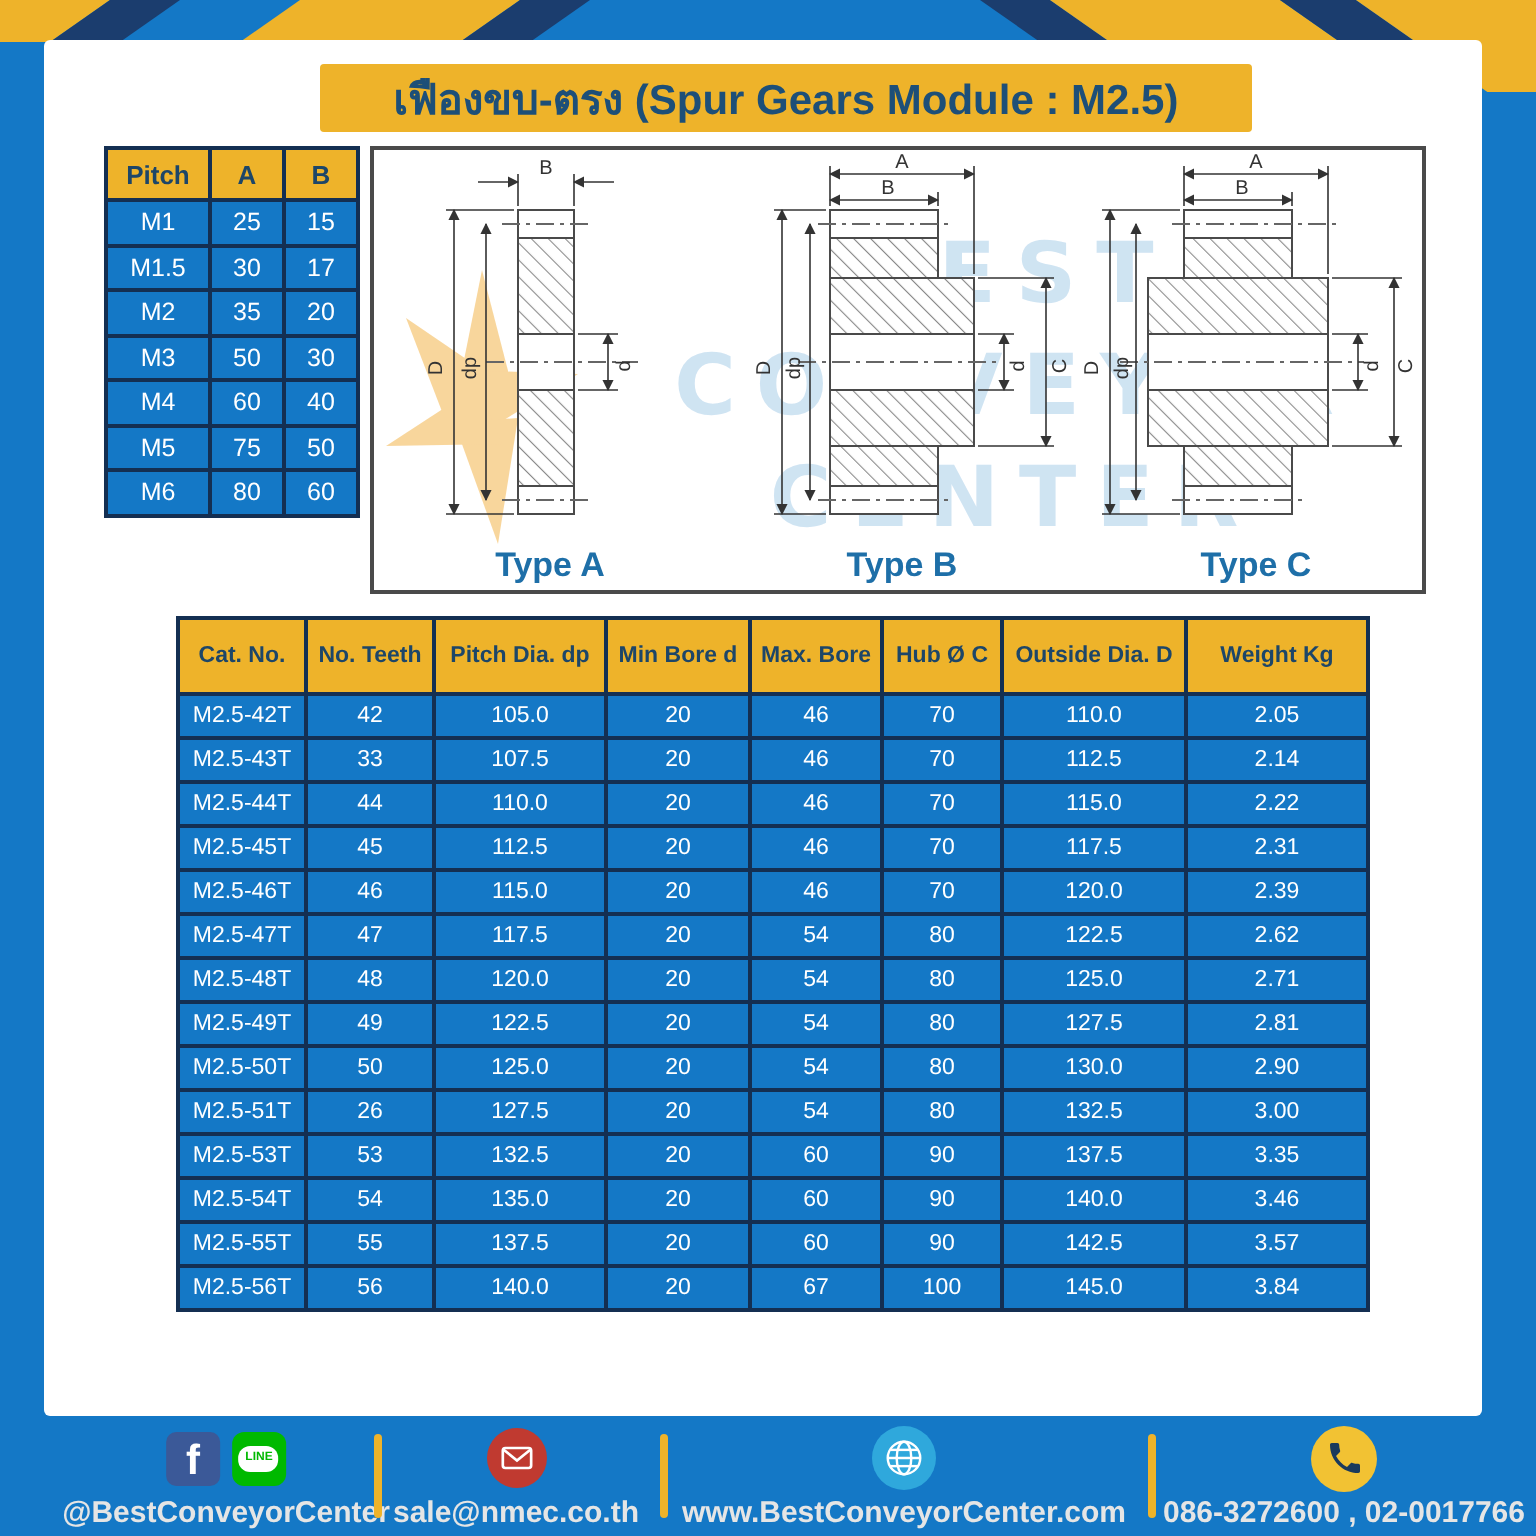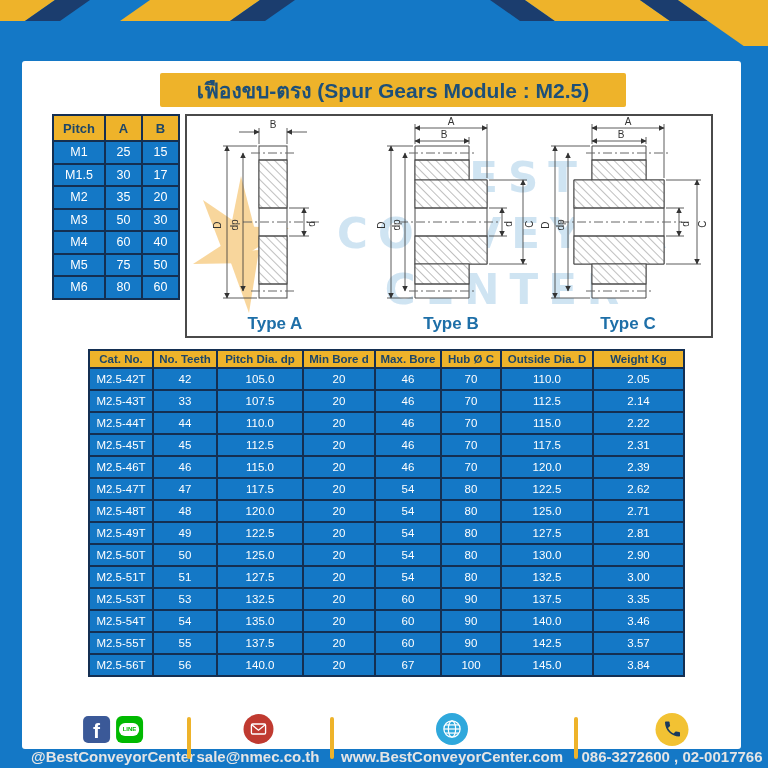--- a/index.html
+++ b/index.html
@@ -11,42 +11,42 @@
   html,body{width:768px;height:768px;overflow:hidden;}
   body{background:var(--blue);font-family:"Liberation Sans","DejaVu Sans",sans-serif;position:relative;}
 
   .stripes{position:absolute;inset:0;z-index:0;overflow:hidden;}
   .stripe{position:absolute;top:0;height:21px;transform-origin:0 0;}
   .sL{transform:skewX(-55deg);}
   .sR{transform:skewX(55deg);}
   .yel{background:var(--yellow);}
   .nav{background:#1B3D6E;}
 
-  .panel{position:absolute;left:22px;top:20px;width:719px;height:688px;background:#fff;border-radius:3px;z-index:2;margin-top:41px;}
+  .panel{position:absolute;left:22px;top:20px;width:719px;height:688px;background:#fff;border-radius:3px;z-index:2;}
 
   .title-box{position:absolute;left:138px;top:12px;width:466px;height:34px;background:var(--yellow);
     color:#1D4F78;font-weight:bold;font-size:21px;display:flex;align-items:center;justify-content:center;border-radius:2px;}
 
   table{border-collapse:collapse;table-layout:fixed;}
   .pitch-table{position:absolute;left:30px;top:53px;width:126px;}
   .pitch-table th,.pitch-table td{border:2px solid var(--cell-border);text-align:center;vertical-align:middle;}
   .pitch-table th{background:var(--yellow);color:var(--header-text);font-size:13px;height:26px;}
   .pitch-table td{background:var(--blue);color:#fff;font-size:12.5px;height:22.5px;}
 
   .drawings-box{position:absolute;left:163px;top:53px;width:528px;height:224px;border:2px solid #4A4A4A;background:#fff;overflow:hidden;}
   .wm-text{position:absolute;left:120px;top:34px;width:400px;text-align:center;z-index:1;
     color:var(--wm-blue);opacity:.55;font-weight:bold;font-size:42px;letter-spacing:10px;line-height:56px;font-family:"DejaVu Sans",sans-serif;}
   .wm-logo{position:absolute;left:2px;top:52px;z-index:1;opacity:.5;}
   .drawings-svg{position:absolute;left:0;top:0;z-index:2;}
   .dimtxt{font-size:10px;fill:#333;font-family:"Liberation Sans",sans-serif;}
   .typetxt{font-size:17px;font-weight:bold;fill:var(--type-label);font-family:"Liberation Sans",sans-serif;}
 
   .spec-table{position:absolute;left:66px;top:288px;width:595px;}
   .spec-table th,.spec-table td{border:2px solid var(--cell-border);text-align:center;vertical-align:middle;overflow:hidden;}
-  .spec-table th{background:var(--yellow);color:var(--header-text);font-size:11.5px;height:18px;}
+  .spec-table th{background:var(--yellow);color:var(--header-text);font-size:11.5px;height:38px;}
   .spec-table td{background:var(--blue);color:#fff;font-size:11.5px;height:22px;}
 
   .footer{position:absolute;left:0;top:708px;width:768px;height:60px;z-index:3;}
   .fgroup{position:absolute;top:5px;transform:translateX(-50%);display:flex;flex-direction:column;align-items:center;gap:3px;}
   .flabel{color:#e5e5e5;font-weight:bold;font-size:15px;white-space:nowrap;}
   .fdiv{position:absolute;top:9px;width:4px;height:42px;background:var(--yellow);border-radius:2px;}
   .iconrow{display:flex;gap:6px;align-items:center;height:32px;}
   .fb-icon{width:27px;height:27px;background:#3B5998;border-radius:5px;color:#fff;font-weight:bold;font-size:21px;
     display:flex;align-items:flex-end;justify-content:center;line-height:25px;}
   .line-icon{width:27px;height:27px;background:#00B900;border-radius:6px;display:flex;align-items:center;justify-content:center;}
@@ -382,21 +382,21 @@
           <td>50</td>
           <td>125.0</td>
           <td>20</td>
           <td>54</td>
           <td>80</td>
           <td>130.0</td>
           <td>2.90</td>
         </tr>
         <tr>
           <td>M2.5-51T</td>
-          <td>51</td>
+          <td>26</td>
           <td>127.5</td>
           <td>20</td>
           <td>54</td>
           <td>80</td>
           <td>132.5</td>
           <td>3.00</td>
         </tr>
         <tr>
           <td>M2.5-53T</td>
           <td>53</td>

